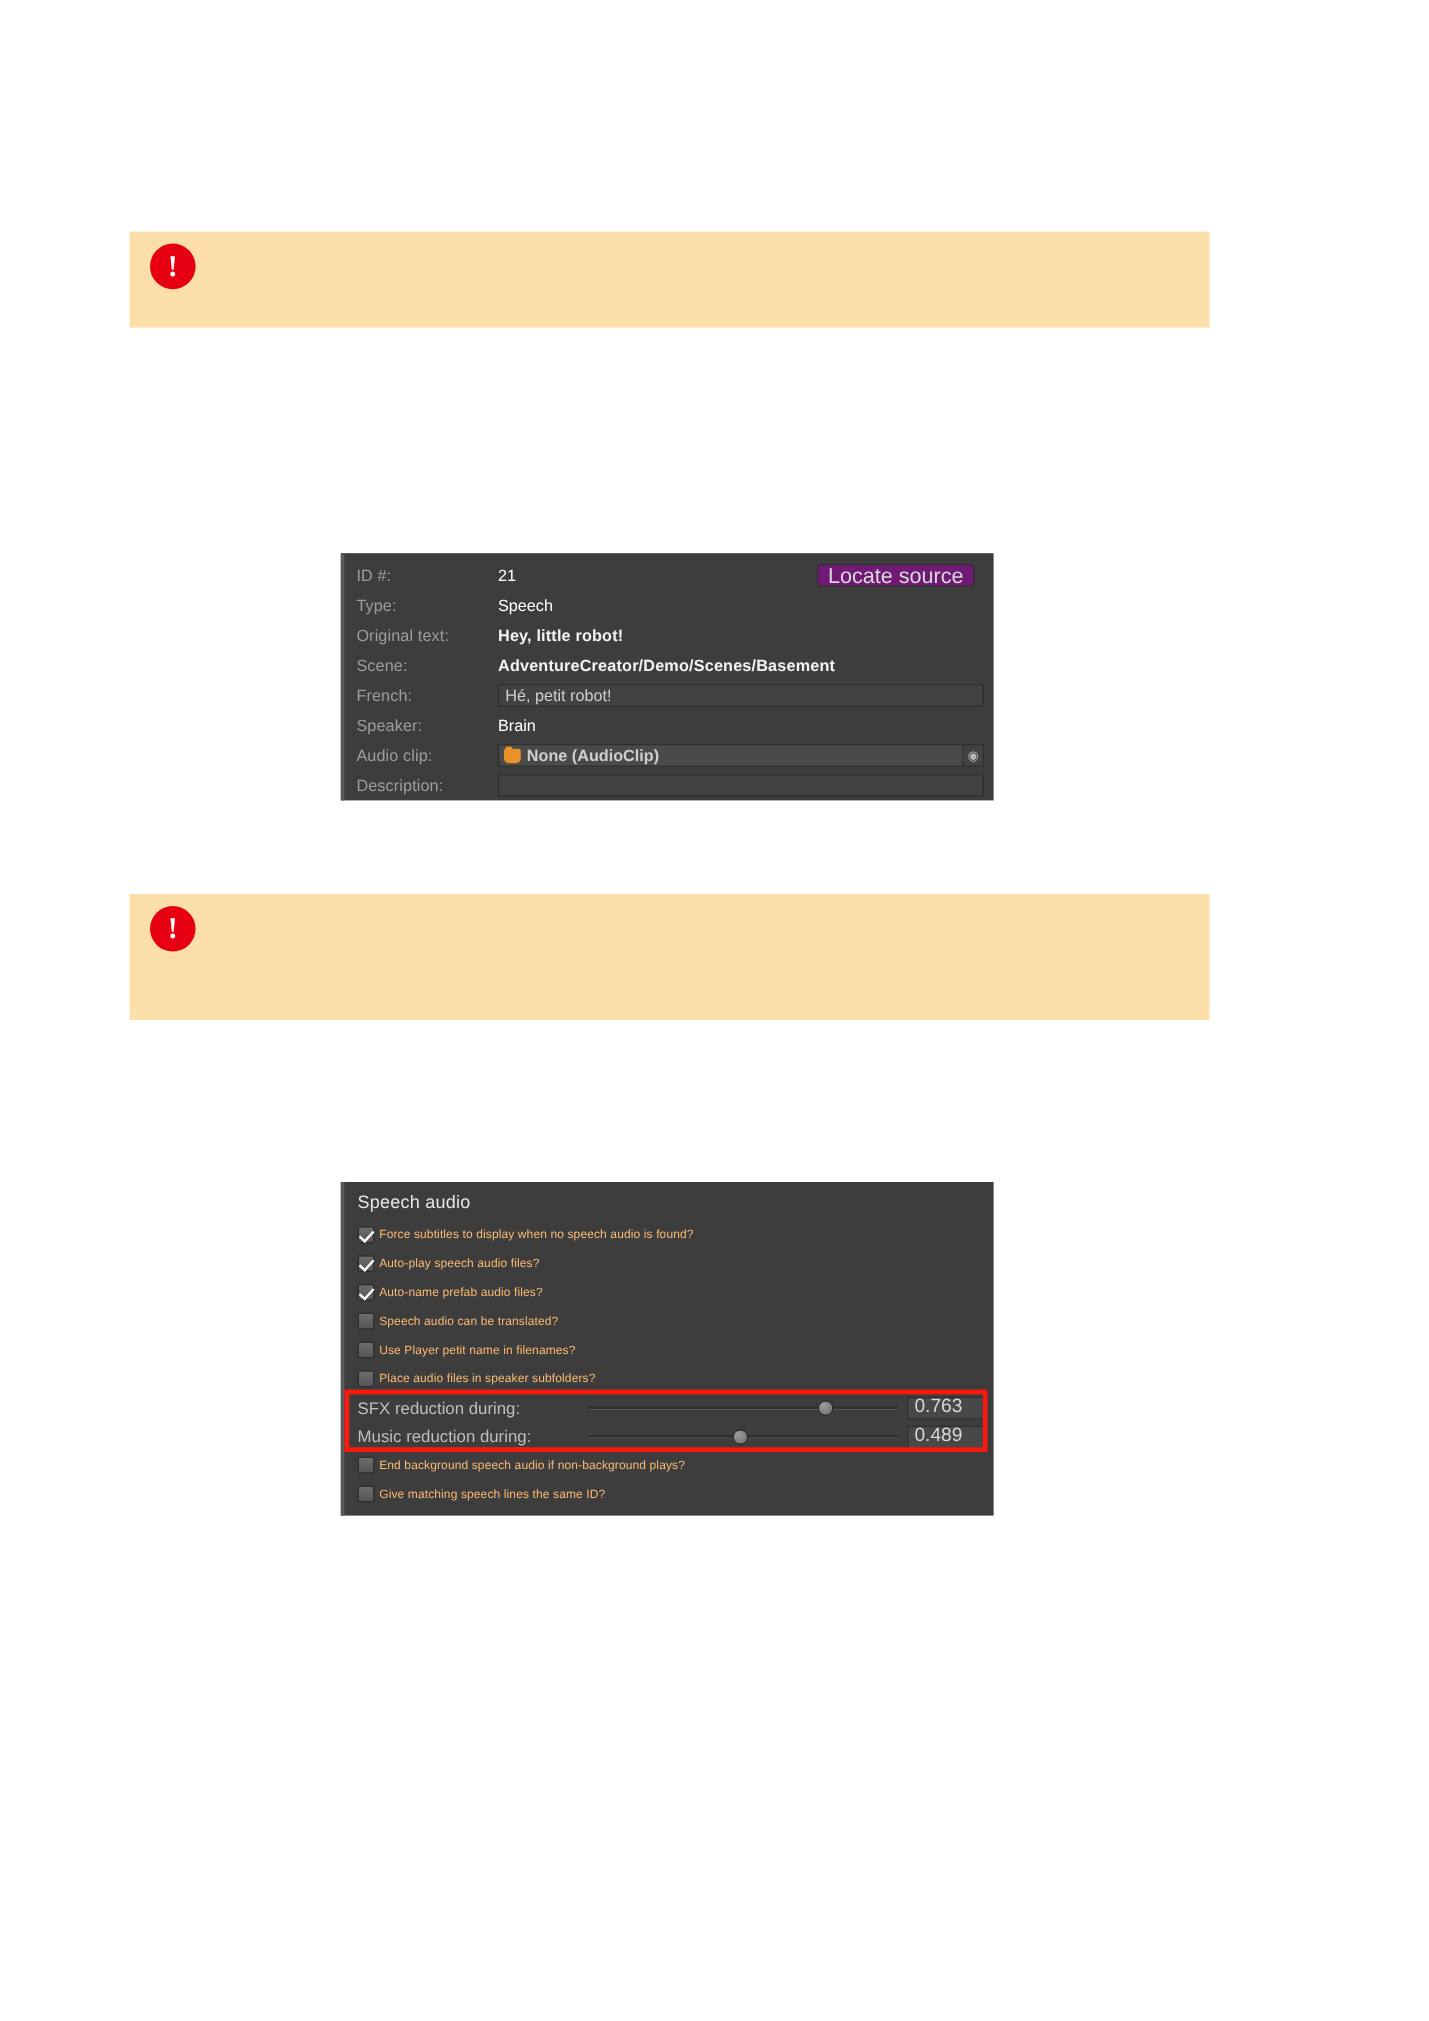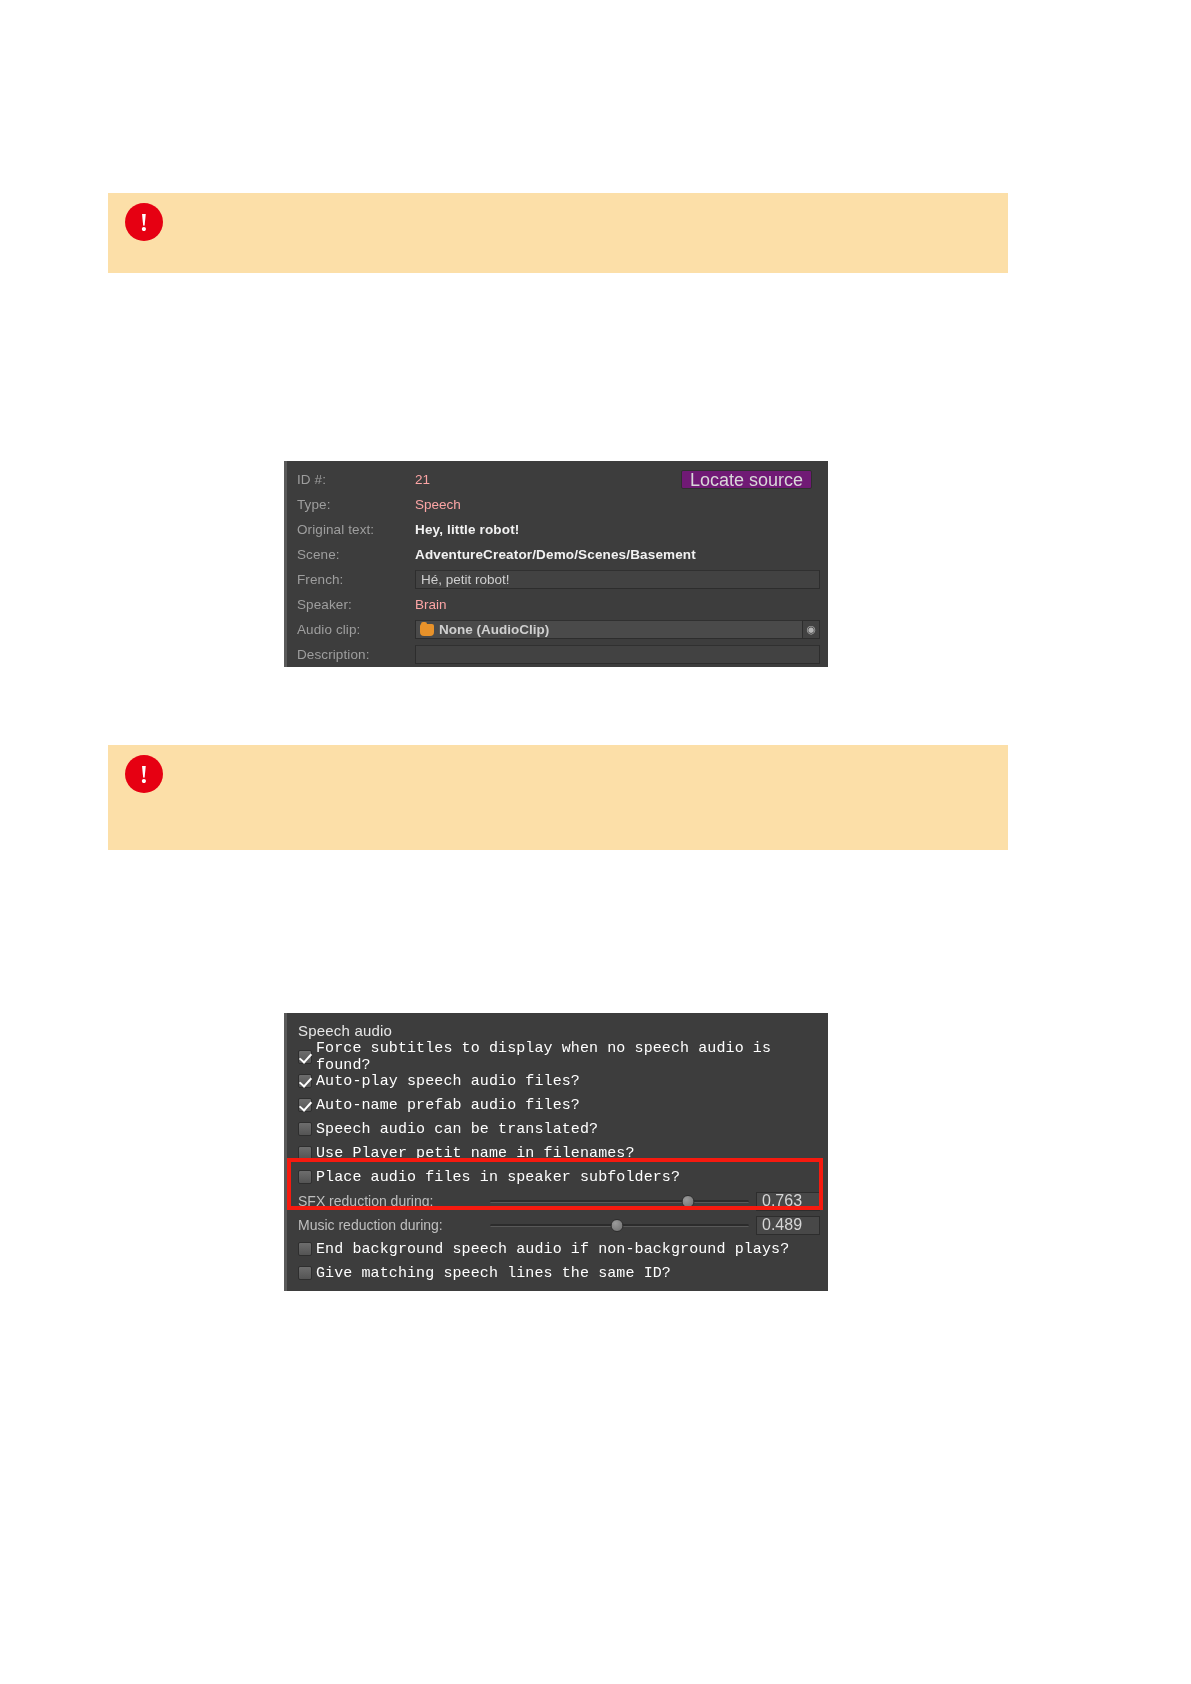--- a/index.html
+++ b/index.html
@@ -76,21 +76,21 @@
     padding-left: 10px;
   }
   .sl-label {
     width: 118px;
     flex: 0 0 auto;
     color: #9e9e9e;
     font-size: 13.5px;
     letter-spacing: .1px;
   }
   .sl-value {
-    color: #fca5a5;
+    color: #ffffff;
     font-size: 13.5px;
   }
   .sl-value.bright {
     color: #f2f2f2;
     font-weight: bold;
     letter-spacing: .15px;
   }
   .sl-field {
     flex: 1 1 auto;
     height: 19px;
@@ -151,21 +151,20 @@
     display: flex;
     align-items: center;
     line-height: 1;
   }
 
   
   #speech-audio-panel {
     left: 284px; top: 985px;
     width: 544px; height: 278px;
     padding: 0;
-    margin-top: 28px;
   }
   .sa-title {
     color: #e6e6e6;
     font-size: 15px;
     padding: 9px 0 6px 11px;
     letter-spacing: .2px;
   }
   .sa-rows { padding: 0 0 8px 0; }
   .sa-check-row {
     display: flex;
@@ -185,24 +184,23 @@
   .sa-checkbox.checked:after {
     content: "";
     position: absolute;
     left: 3px; top: 0px;
     width: 5px; height: 10px;
     border: solid #ffffff;
     border-width: 0 2.4px 2.4px 0;
     transform: rotate(42deg);
   }
   .sa-check-label {
-    color: #ffffff;
-    font-size: 15px;
+    color: #fdba74;
+    font-size: 10px;
     letter-spacing: .1px;
-    font-family: Liberation Mono, monospace;
   }
   .sa-slider-row {
     display: flex;
     align-items: center;
     height: 24px;
     padding-left: 11px;
     padding-right: 8px;
   }
   .sa-slider-label {
     width: 192px;

